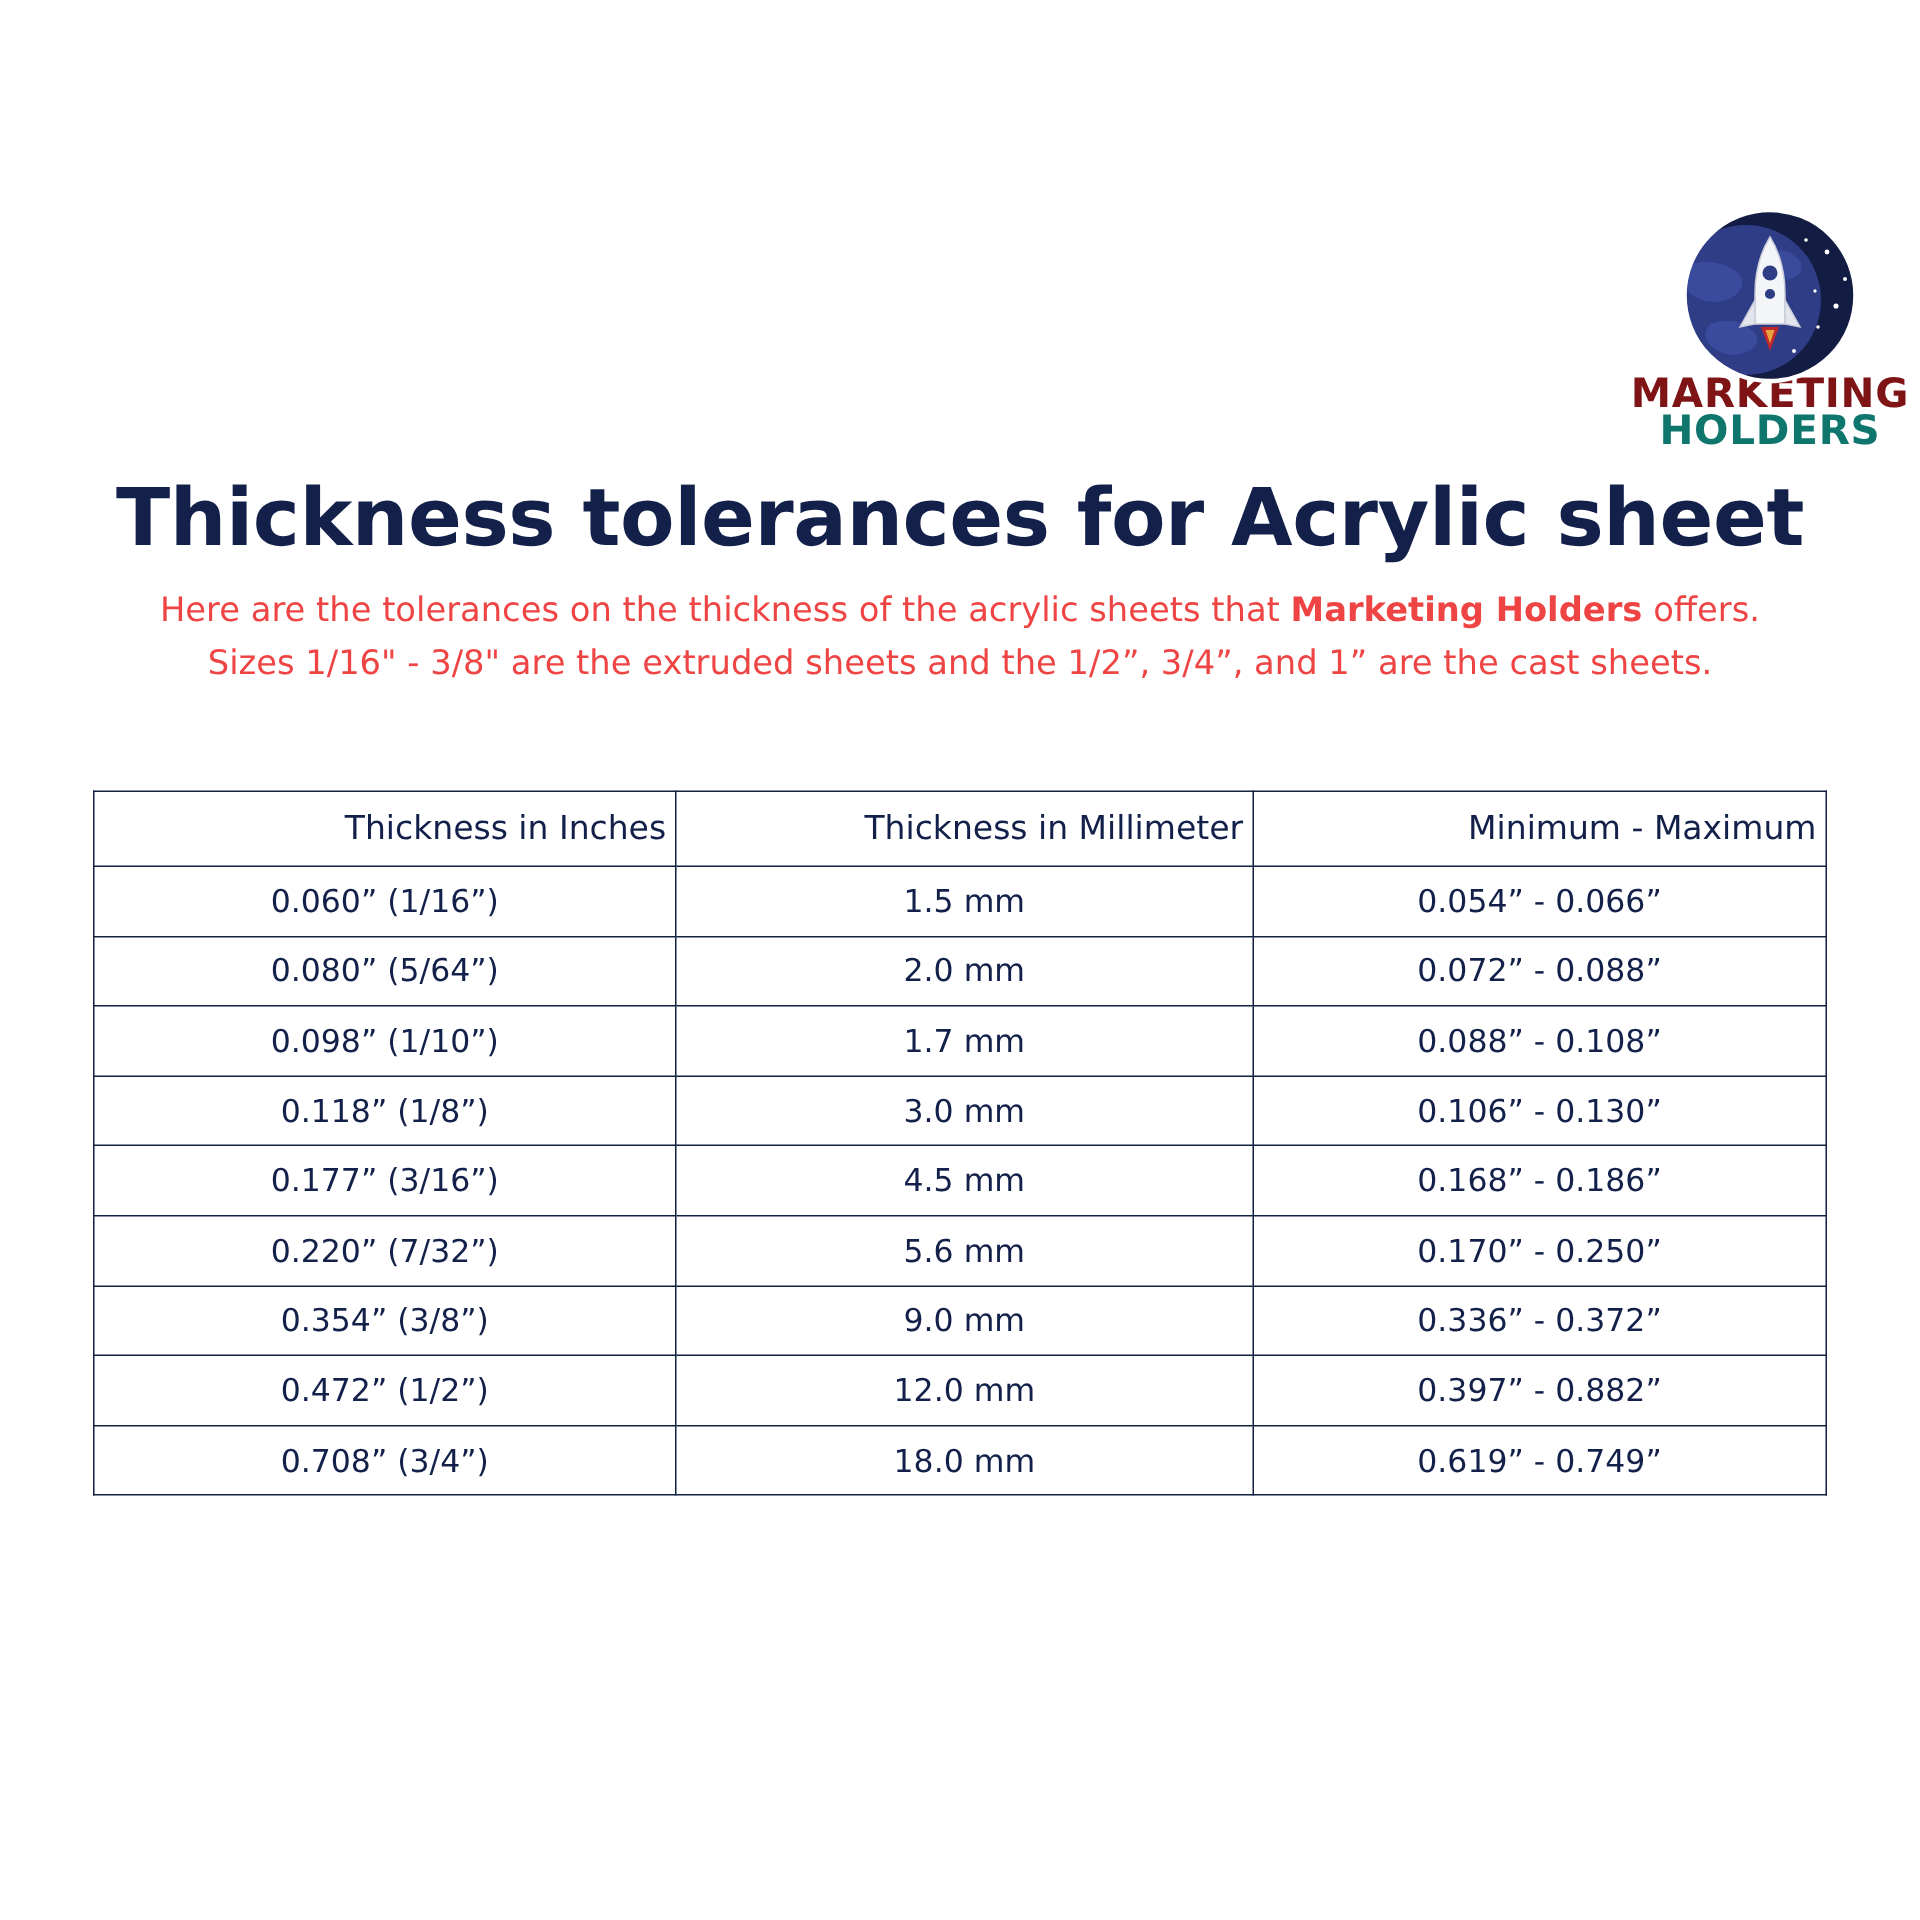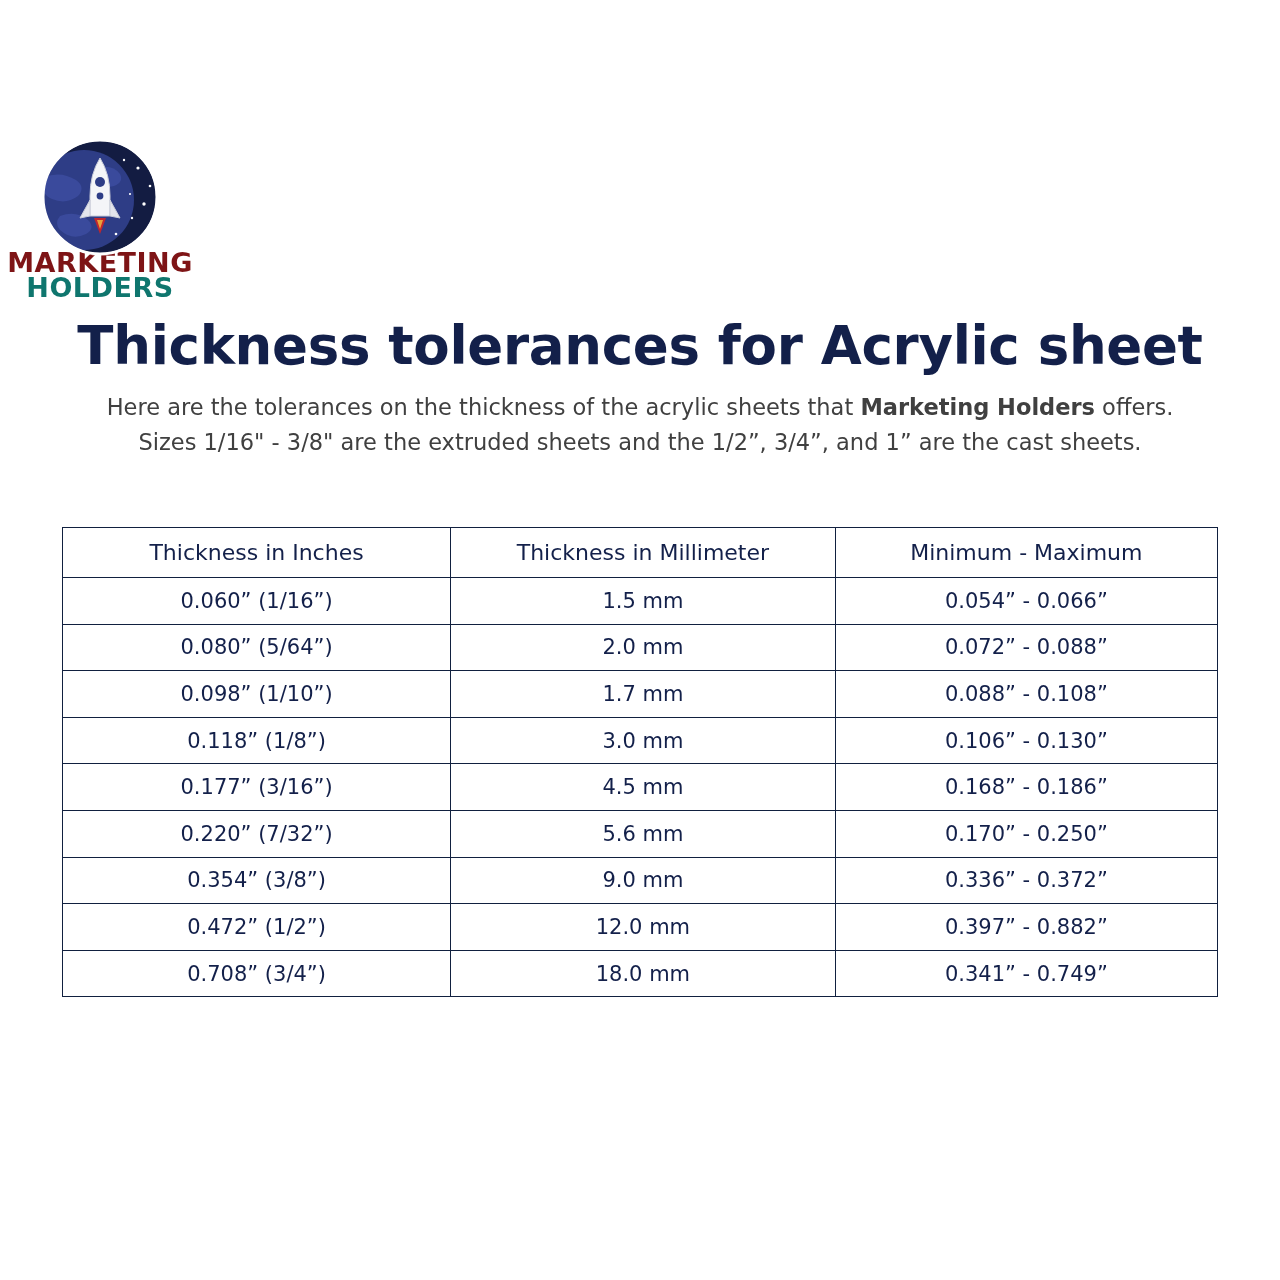--- a/index.html
+++ b/index.html
@@ -16,21 +16,21 @@
     height: 1280px;
     position: relative;
     background: #ffffff;
   }
 
   
   .logo-wrap {
     width: 100%;
     padding-top: 138px;
     display: flex;
-    justify-content: flex-start;
+    justify-content: flex-end;
   }
   .logo {
     width: 200px;
     display: flex;
     flex-direction: column;
     align-items: center;
   }
   .logo-badge {
     width: 176px;
     height: 118px;
@@ -66,21 +66,21 @@
     font-weight: bold;
     color: #13204a;
     letter-spacing: -0.3px;
   }
   .subtitle {
     margin: 14px auto 0 auto;
     width: 1160px;
     text-align: center;
     font-size: 22.5px;
     line-height: 1.55;
-    color: #404040;
+    color: #ef4444;
   }
   .subtitle b { font-weight: bold; }
 
   
   .table-wrap {
     position: absolute;
     left: 62px;
     top: 527px;
     width: 1156px;
   }
@@ -95,20 +95,21 @@
     color: #13204a;
     font-size: 21px;
     height: 46.6px;
     padding: 0 6px;
     font-weight: normal;
     white-space: nowrap;
   }
   th {
     font-size: 22px;
     height: 50px;
+    text-align: right;
   }
   col.c1 { width: 33.6%; }
   col.c2 { width: 33.3%; }
   col.c3 { width: 33.1%; }
 </style>
 </head>
 <body>
 
 <div class="page">
 
@@ -219,19 +220,19 @@
           <td>0.336” - 0.372”</td>
         </tr>
         <tr>
           <td>0.472” (1/2”)</td>
           <td>12.0 mm</td>
           <td>0.397” - 0.882”</td>
         </tr>
         <tr>
           <td>0.708” (3/4”)</td>
           <td>18.0 mm</td>
-          <td>0.341” - 0.749”</td>
+          <td>0.619” - 0.749”</td>
         </tr>
       </tbody>
     </table>
   </div>
 
 </div>
 
 </body></html>

